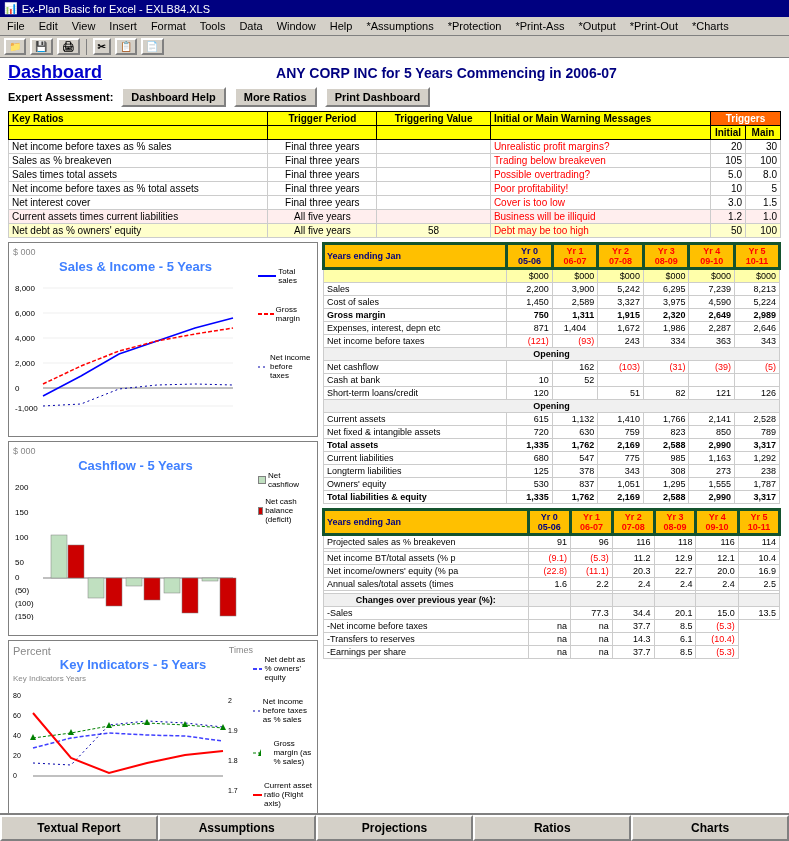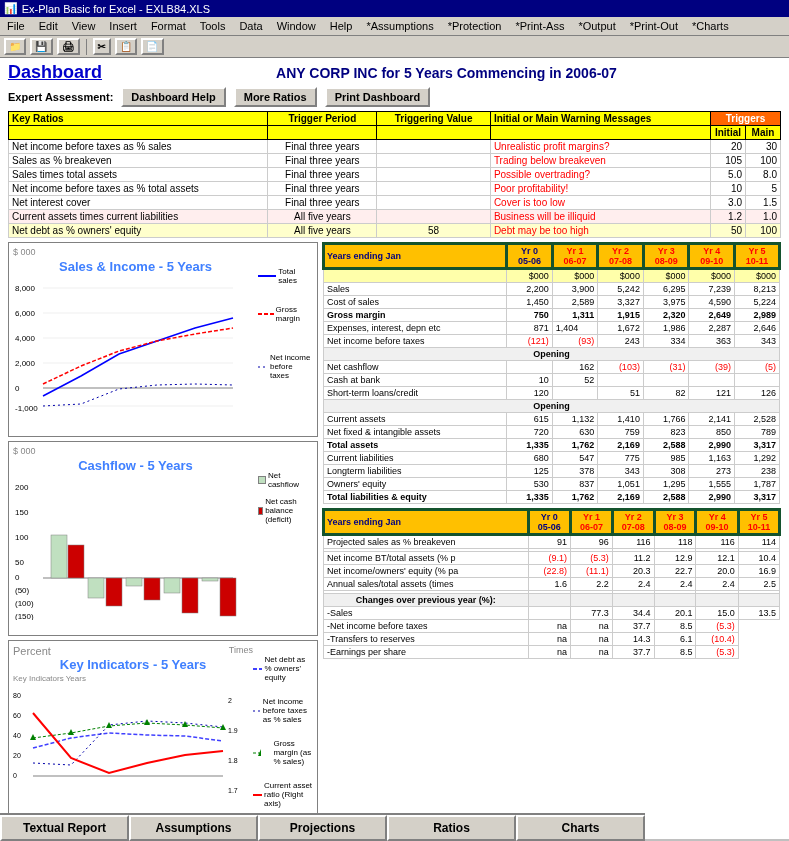--- a/index.html
+++ b/index.html
@@ -404,21 +404,21 @@
               <td style="text-align:right;font-weight:bold;">750</td>
               <td style="text-align:right;font-weight:bold;">1,311</td>
               <td style="text-align:right;font-weight:bold;">1,915</td>
               <td style="text-align:right;font-weight:bold;">2,320</td>
               <td style="text-align:right;font-weight:bold;">2,649</td>
               <td style="text-align:right;font-weight:bold;">2,989</td>
             </tr>
             <tr>
               <td class="label-col" style="">Expenses, interest, depn etc</td>
               <td style="text-align:right;">871</td>
-              <td style="text-align:left;">1,404</td>
+              <td style="text-align:center;">1,404</td>
               <td style="text-align:right;">1,672</td>
               <td style="text-align:right;">1,986</td>
               <td style="text-align:right;">2,287</td>
               <td style="text-align:right;">2,646</td>
             </tr>
             <tr>
               <td class="label-col" style="">Net income before taxes</td>
               <td style="text-align:right;color:#ff0000;">(121)</td>
               <td style="text-align:right;color:#ff0000;">(93)</td>
               <td style="text-align:right;">243</td>
@@ -635,19 +635,19 @@
               <td style="text-align:right;color:#ff0000;">(5.3)</td>
             </tr>
           </tbody>
       </table>
 
     </div>
   </div>
 
 </div>
 
-<div class="bottom-nav" style="position:fixed;bottom:0;width:645px;margin-top:44px;">
+<div class="bottom-nav" style="position:fixed;bottom:0;width:789px;margin-top:44px;">
   <button class="nav-btn">Textual Report</button>
   <button class="nav-btn">Assumptions</button>
   <button class="nav-btn">Projections</button>
   <button class="nav-btn">Ratios</button>
   <button class="nav-btn">Charts</button>
 </div>
 
 </body></html>

